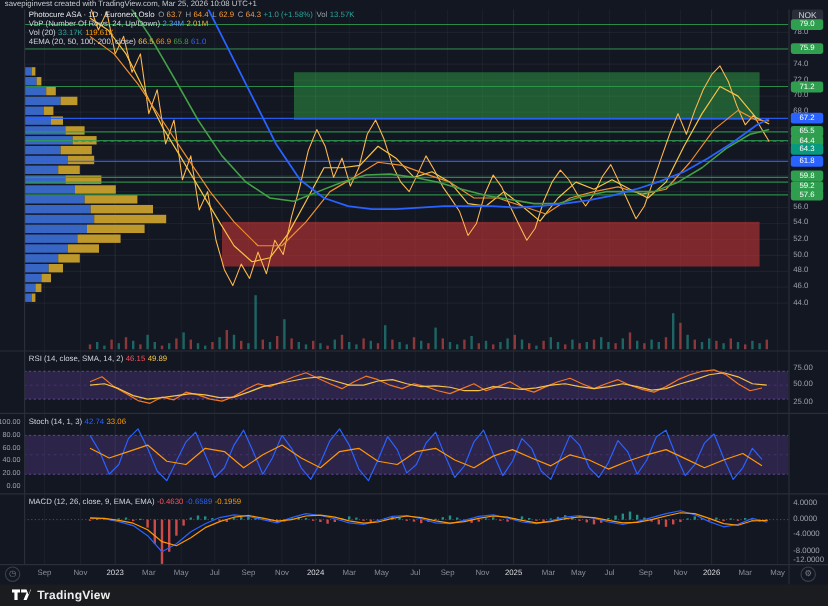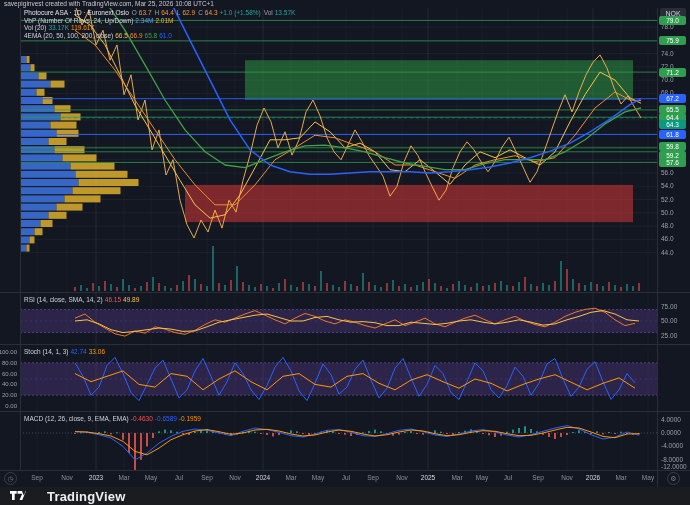--- a/index.html
+++ b/index.html
@@ -21,21 +21,21 @@
          color:#d1d4dc;font-size:7px;line-height:11px;text-align:center;}
   #axisLeftStoch{position:absolute;left:0;top:345px;width:19px;height:66px;z-index:4;}
   .ltick{position:absolute;right:2px;font-size:6px;color:#9aa0aa;line-height:8px;white-space:nowrap;}
   #timeAxis{position:absolute;left:0;top:471px;width:690px;height:16px;z-index:4;}
   .tlab{position:absolute;top:3px;font-size:6.5px;color:#8b8f99;transform:translateX(-50%);}
   .tlab.major{color:#d8dade;}
   .ax-icon{position:absolute;width:11px;height:11px;border:1px solid #3a3e4a;border-radius:50%;
            color:#787b86;font-size:7px;line-height:11px;text-align:center;top:1px;}
   #footer{position:absolute;left:0;top:487px;width:690px;height:18px;background:#1b1c20;z-index:6;
           display:flex;align-items:center;padding-left:10px;box-sizing:border-box;gap:5px;}
-  #footer .brand{color:#eceded;font-size:13px;font-weight:bold;letter-spacing:.2px;margin-left:16px;}
+  #footer .brand{color:#eceded;font-size:10px;font-weight:bold;letter-spacing:.2px;}
 </style>
 </head>
 <body>
 
 <div id="root">
   <div class="wm">savepiginvest created with TradingView.com, Mar 25, 2026 10:08 UTC+1</div>
 
   <svg id="cv" width="690" height="505" xmlns="http://www.w3.org/2000/svg">
       <defs>
         <clipPath id="cm">

